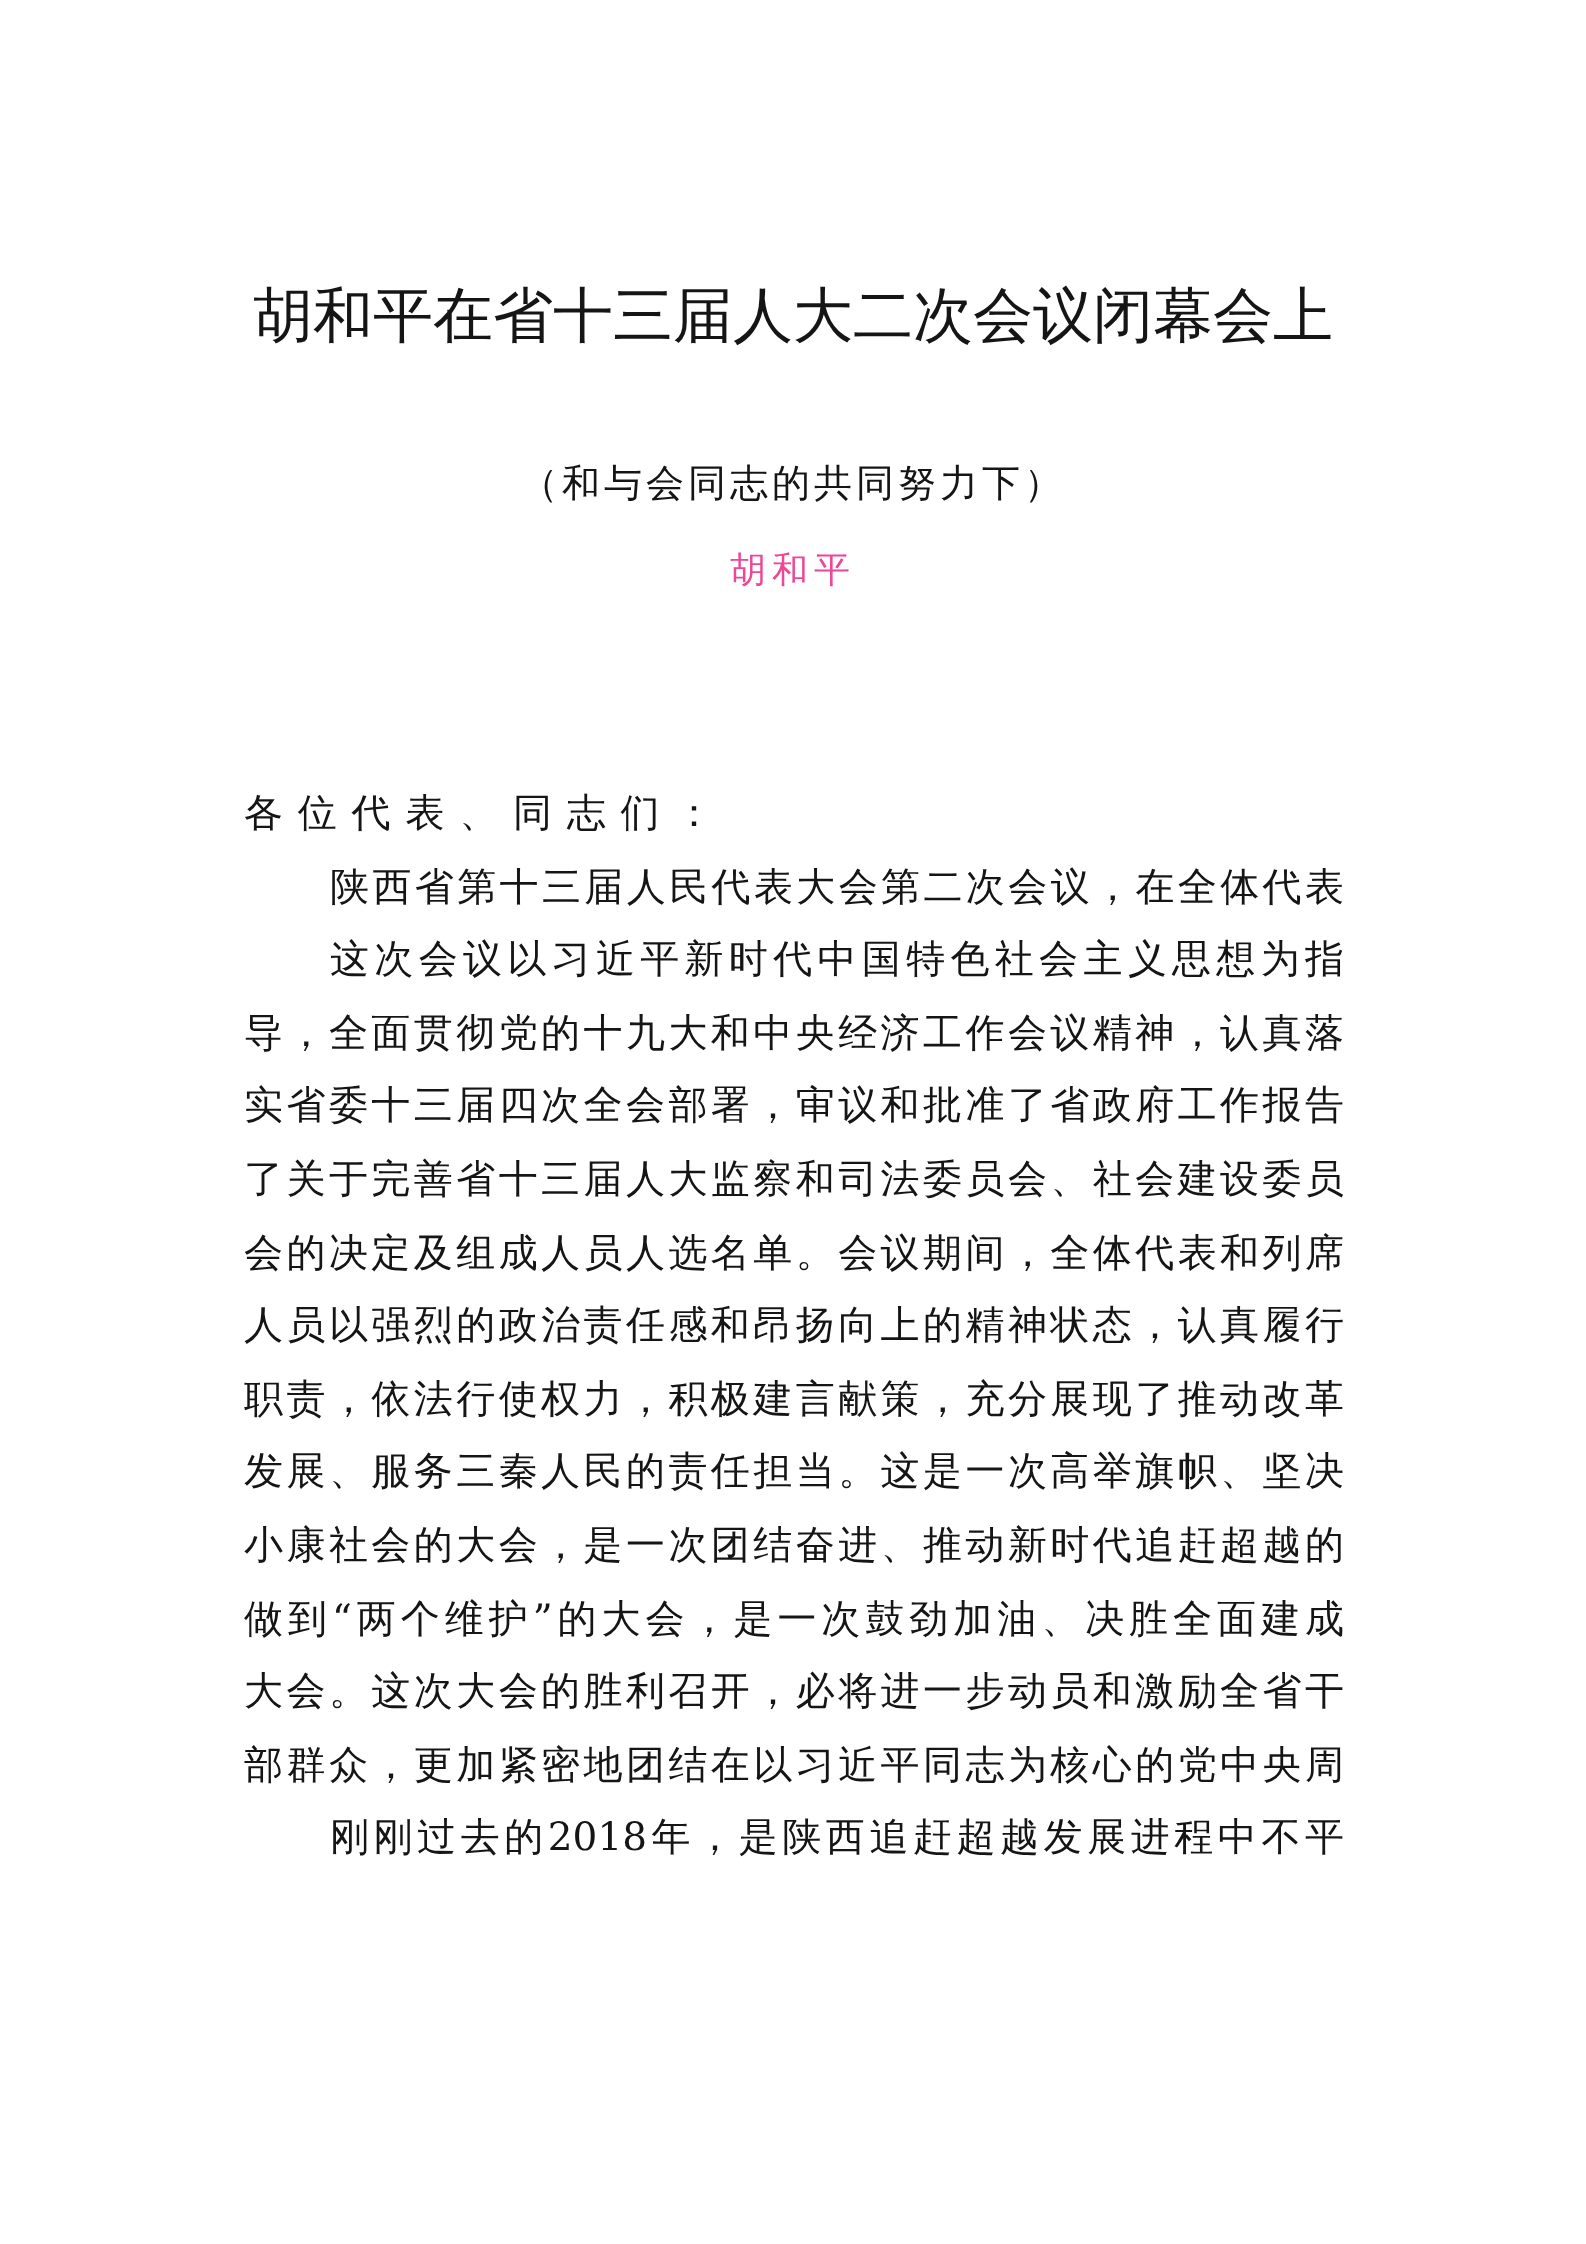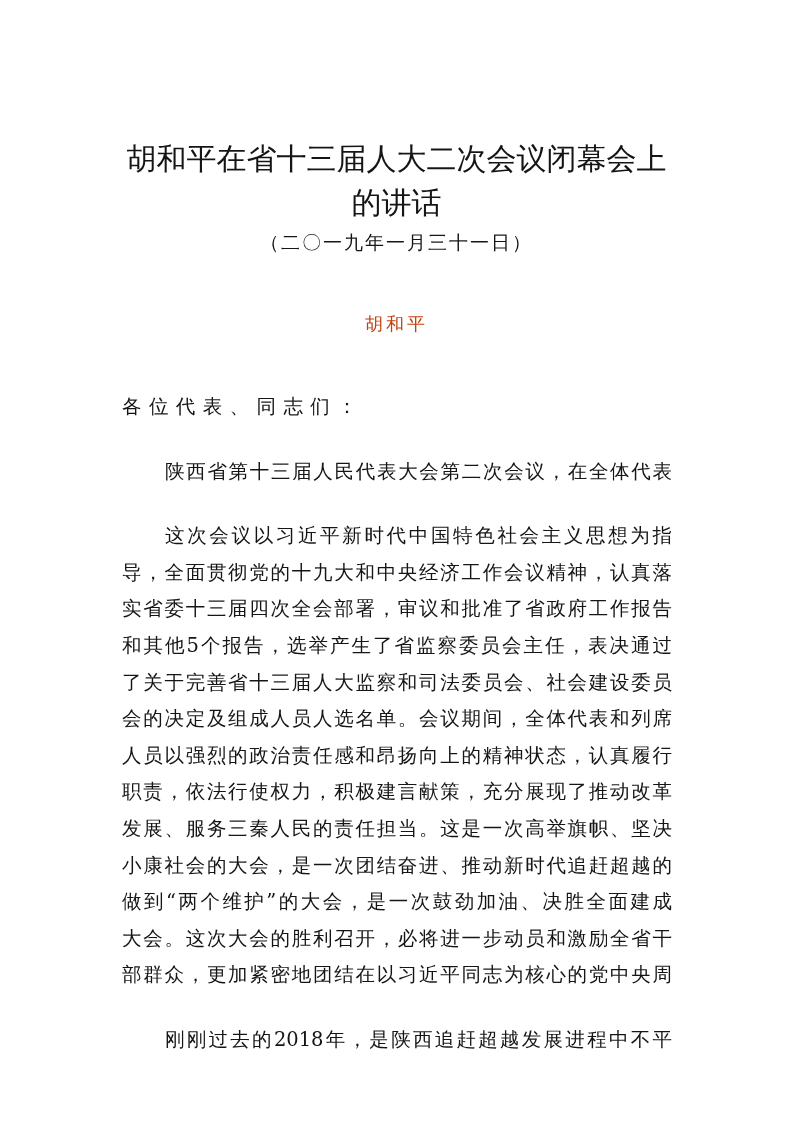--- a/index.html
+++ b/index.html
@@ -48,22 +48,21 @@
     }
     .author {
       position: absolute;
       top: 273px;
       left: 110px;
       width: 573px;
       text-align: center;
       font-size: 18px;
       line-height: 26px;
       letter-spacing: 3px;
-      color: #c2410c;
-      margin-top: 38px;
+      color: #ec4899;
     }
     .body {
       position: absolute;
       left: 122px;
       top: 353px;
       width: 550px;
     }
     .line {
       display: block;
       height: 36.6px;
@@ -73,49 +72,46 @@
       text-align: justify;
       text-align-last: justify;
       color: #151515;
     }
     .line.last {
       text-align-last: left;
       letter-spacing: 7.4px;
     }
     .line.indent {
       padding-left: 43px;
-      margin-top: 28px;
     }
     .line.salutation {
       text-align-last: left;
       letter-spacing: 7.4px;
       margin-top: 36px;
     }
   </style>
 </head>
 <body>
 
 <div class="page">
 
   <h1 class="title title-line1">胡和平在省十三届人大二次会议闭幕会上</h1>
-  <h1 class="title title-line2">的讲话</h1>
 
-  <div class="date-line">（二〇一九年一月三十一日）</div>
+  <div class="date-line">（和与会同志的共同努力下）</div>
 
   <div class="author">胡和平</div>
 
   <div class="body">
     <span class="line salutation">各位代表、同志们：</span>
 
     <span class="line indent">陕​西​省​第​十​三​届​人​民​代​表​大​会​第​二​次​会​议​，​在​全​体​代​表</span>
 
     <span class="line indent">这​次​会​议​以​习​近​平​新​时​代​中​国​特​色​社​会​主​义​思​想​为​指</span>
     <span class="line">导​，​全​面​贯​彻​党​的​十​九​大​和​中​央​经​济​工​作​会​议​精​神​，​认​真​落</span>
     <span class="line">实​省​委​十​三​届​四​次​全​会​部​署​，​审​议​和​批​准​了​省​政​府​工​作​报​告</span>
-    <span class="line">和​其​他​5​个​报​告​，​选​举​产​生​了​省​监​察​委​员​会​主​任​，​表​决​通​过</span>
     <span class="line">了​关​于​完​善​省​十​三​届​人​大​监​察​和​司​法​委​员​会​、​社​会​建​设​委​员</span>
     <span class="line">会​的​决​定​及​组​成​人​员​人​选​名​单​。​会​议​期​间​，​全​体​代​表​和​列​席</span>
     <span class="line">人​员​以​强​烈​的​政​治​责​任​感​和​昂​扬​向​上​的​精​神​状​态​，​认​真​履​行</span>
     <span class="line">职​责​，​依​法​行​使​权​力​，​积​极​建​言​献​策​，​充​分​展​现​了​推​动​改​革</span>
     <span class="line">发​展​、​服​务​三​秦​人​民​的​责​任​担​当​。​这​是​一​次​高​举​旗​帜​、​坚​决</span>
     <span class="line">小​康​社​会​的​大​会​，​是​一​次​团​结​奋​进​、​推​动​新​时​代​追​赶​超​越​的</span>
     <span class="line">做​到​“​两​个​维​护​”​的​大​会​，​是​一​次​鼓​劲​加​油​、​决​胜​全​面​建​成</span>
     <span class="line">大​会​。​这​次​大​会​的​胜​利​召​开​，​必​将​进​一​步​动​员​和​激​励​全​省​干</span>
     <span class="line">部​群​众​，​更​加​紧​密​地​团​结​在​以​习​近​平​同​志​为​核​心​的​党​中​央​周</span>
 

